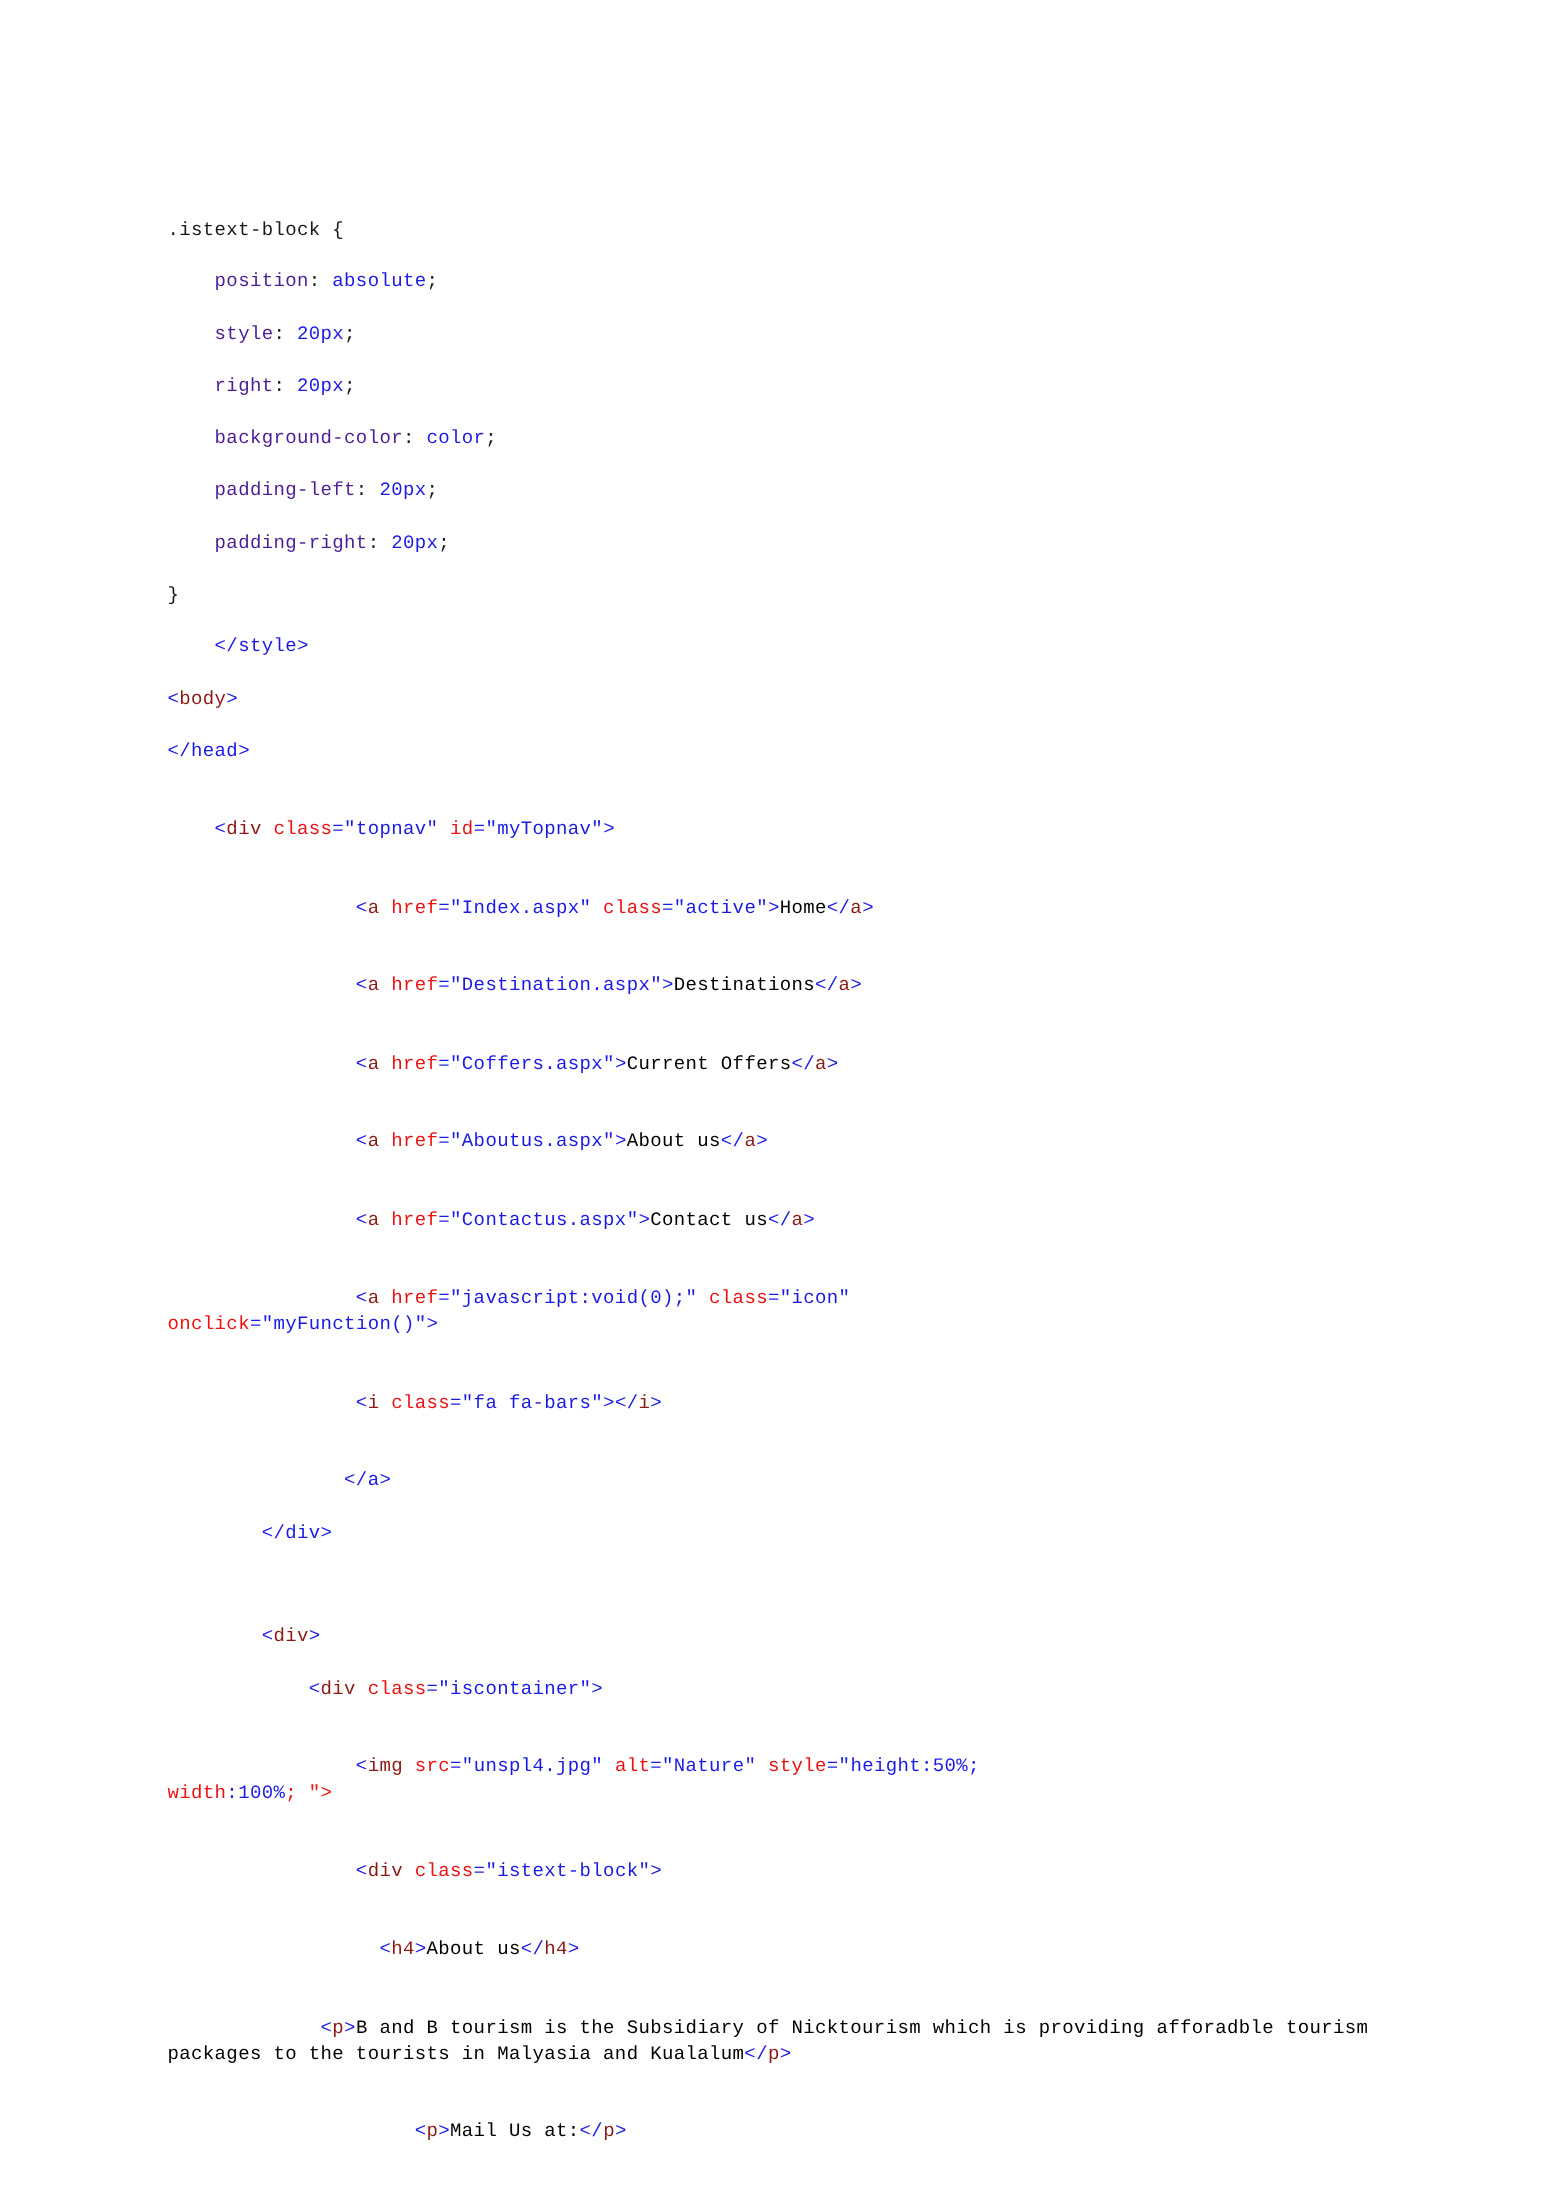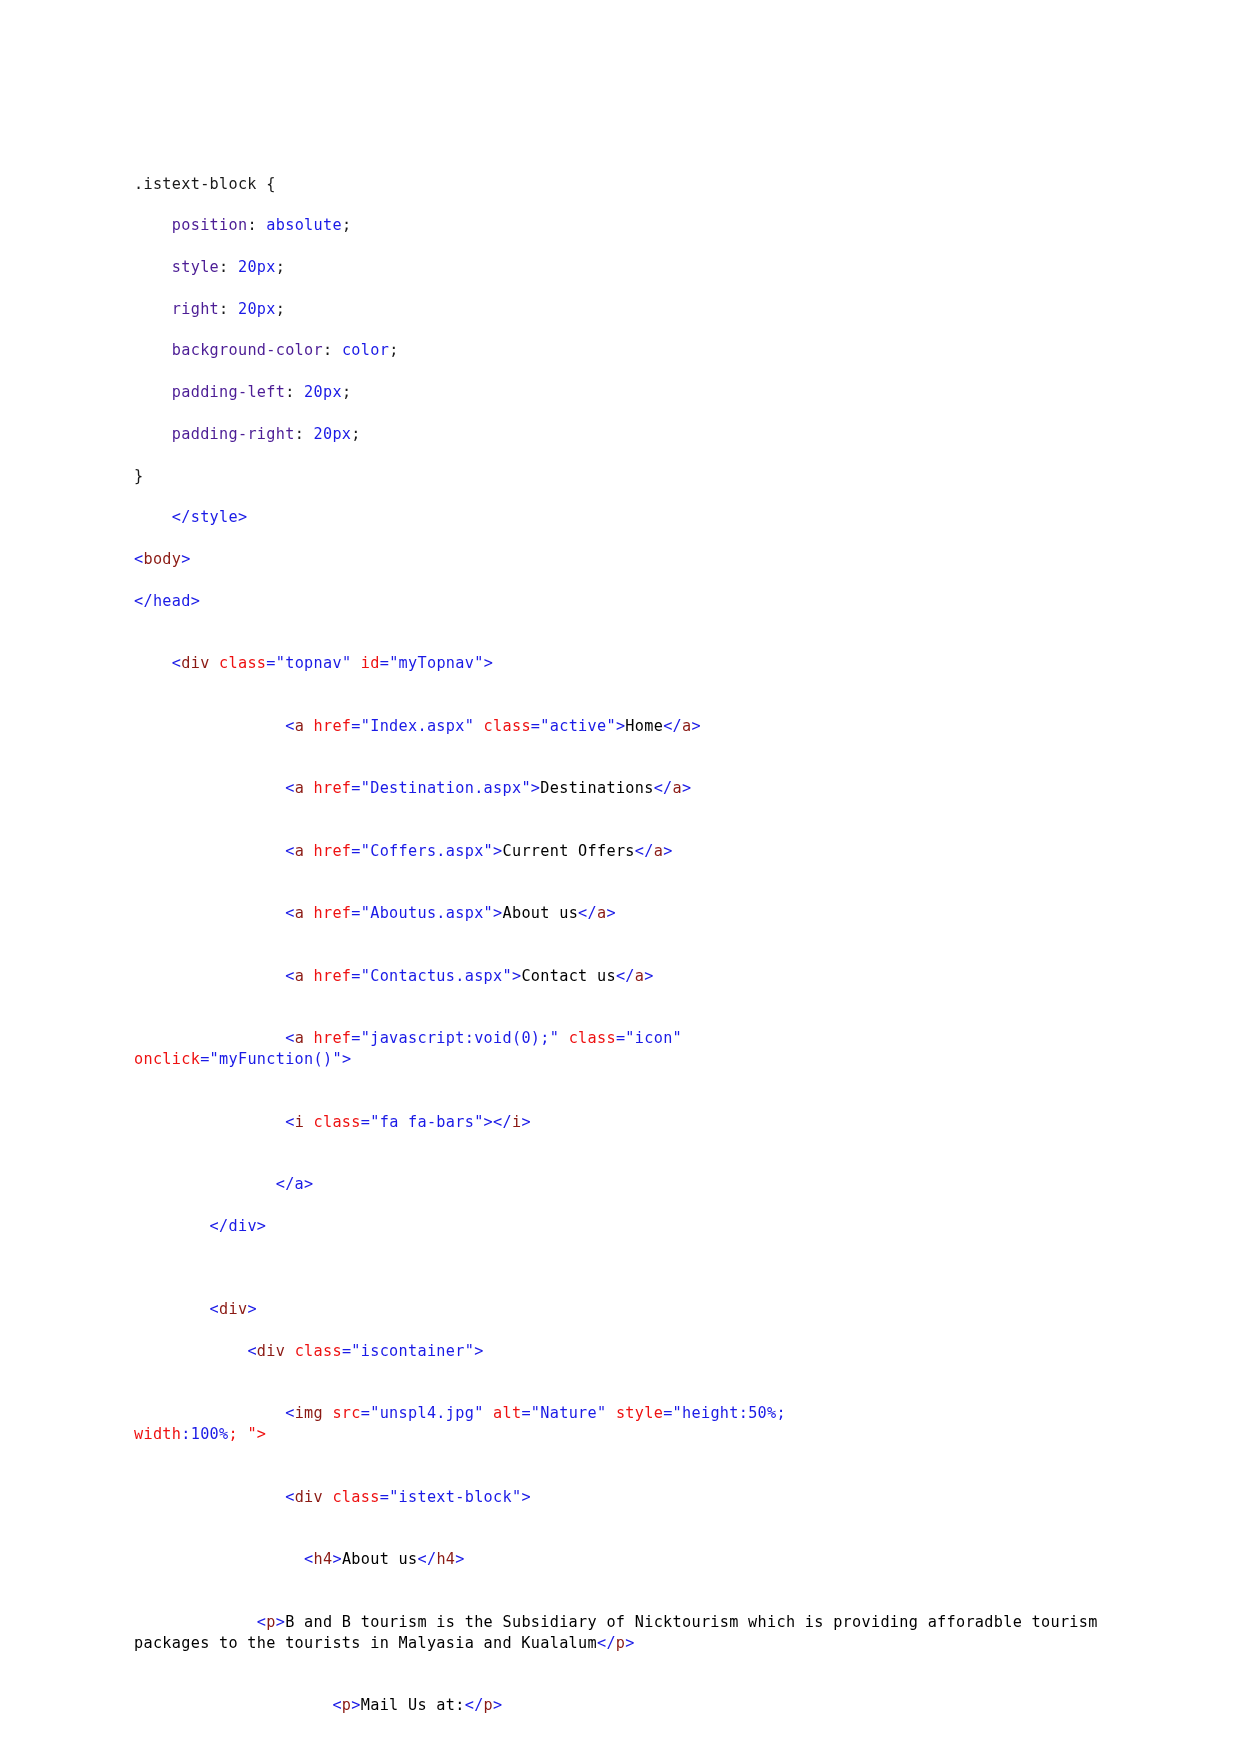--- a/index.html
+++ b/index.html
@@ -20,20 +20,21 @@
     font-size: 15.2px;
     line-height: 20.85px;
     white-space: pre-wrap;
     word-break: break-word;
     color: #000000;
     letter-spacing: 0.02em;
   }
   .ln {
     display: block;
     min-height: 20.85px;
+    font-family: Liberation Mono, monospace;
   }
   
   .pun  { color: #1a1ae6; }   
   .tag  { color: #8b1a14; }   
   .att  { color: #ee1111; margin-top: 36px; }   
   .val  { color: #1a1ae6; }   
   .txt  { color: #000000; }   
   .sel  { color: #1a1a1a; }   
   .prop { color: #4c1d95; }   
   .cval { color: #1a1ae6; text-align: right; }   

